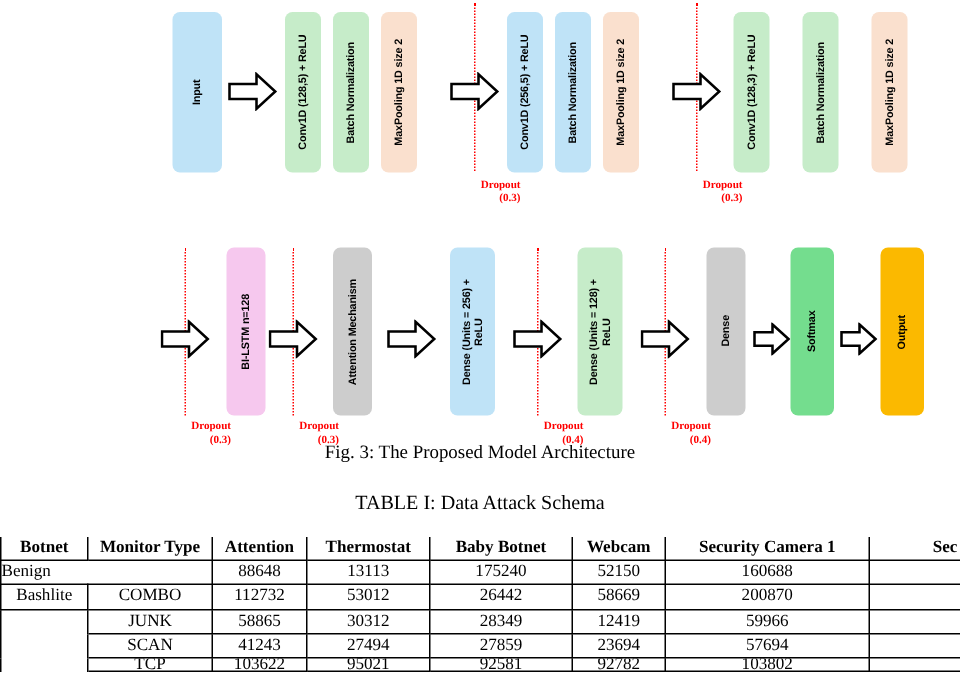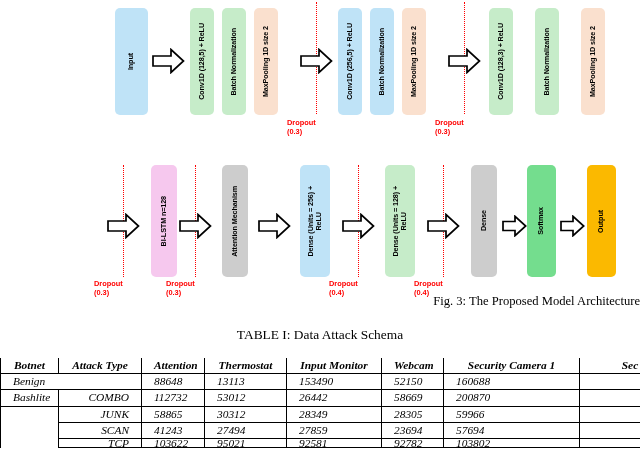--- a/index.html
+++ b/index.html
@@ -42,73 +42,72 @@
   }
 
   
   .dropout{
     position:absolute;
     width:0;
     border-left:1.6px dotted #ff0000;
   }
   .dropout-lbl{
     position:absolute;
-    font-family:Liberation Sans, sans-serif;
+    font-family:Liberation Serif, serif;
     font-weight:bold;
     font-size:7.4px;
     line-height:9px;
     color:#ff0000;
-    text-align:left;
+    text-align:right;
     width:60px;
     white-space:pre-line;
   }
 
   
   .arrow{position:absolute;}
 
   
   .caption{
     position:absolute;
     width:640px;
     text-align:center;
     font-family:"Liberation Serif", serif;
     color:#000;
   }
-  #fig-caption{top:294px;font-size:12.6px;text-align:right;}
+  #fig-caption{top:294px;font-size:12.6px;}
   #table-caption{top:327px;font-size:13.4px;}
 
   
   #schema-table{
     position:absolute;
     left:0;top:358px;
     width:680px;              
     border-collapse:collapse;
     font-family:"Liberation Serif", serif;
     font-size:11.4px;
     color:#000;
     table-layout:fixed;
   }
   #schema-table th,#schema-table td{
     border:0.9px solid #000;
-    padding:0 12px;
+    padding:0 0;
     height:15.2px;
     line-height:15.2px;
     box-sizing:border-box;
     overflow:hidden;
     white-space:nowrap;
-    font-style:italic;
   }
   #schema-table thead th{
     font-weight:bold;
     text-align:center;
     border-top:none;
     border-bottom-width:1.4px;
   }
-  #schema-table td.num{text-align:left;}
-  #schema-table td.lbl{text-align:right;margin-left:31px;}
+  #schema-table td.num{text-align:center;}
+  #schema-table td.lbl{text-align:center;margin-left:31px;}
   #schema-table td.ctr{text-align:left;}
   .col-botnet{width:58px;}
   .col-attack{width:83px;}
   .col-door{width:63px;}
   .col-thermo{width:82px;}
   .col-baby{width:95px;}
   .col-web{width:62px;}
   .col-sec1{width:136px;}
   .col-sec2{width:101px;}
   .row-clip{height:8px !important;line-height:8px !important;}
@@ -269,56 +268,56 @@
       <col class="col-door">
     <col class="col-thermo">
       <col class="col-baby">
       <col class="col-web">
     <col class="col-sec1">
       <col class="col-sec2">
   </colgroup>
   <thead>
     <tr>
       <th>Botnet</th>
-      <th>Attack Type</th>
+      <th>Monitor Type</th>
       <th>Attention</th>
       <th>Thermostat</th>
-      <th>Input Monitor</th>
+      <th>Baby Botnet</th>
       <th>Webcam</th>
       <th>Security Camera 1</th>
       <th>Sec</th>
     </tr>
   </thead>
   <tbody>
     <tr>
       <td class="ctr" colspan="2">Benign</td>
       <td class="num">88648</td>
       <td class="num">13113</td>
-      <td class="num">153490</td>
+      <td class="num">175240</td>
       <td class="num">52150</td>
       <td class="num">160688</td>
       <td class="num"></td>
     </tr>
     <tr>
       <td class="lbl">Bashlite</td>
       <td class="lbl">COMBO</td>
       <td class="num">112732</td>
       <td class="num">53012</td>
       <td class="num">26442</td>
       <td class="num">58669</td>
       <td class="num">200870</td>
       <td class="num"></td>
     </tr>
     <tr>
       <td class="lbl" style="border-top:none;border-bottom:none;"></td>
       <td class="lbl">JUNK</td>
       <td class="num">58865</td>
       <td class="num">30312</td>
       <td class="num">28349</td>
-      <td class="num">28305</td>
+      <td class="num">12419</td>
       <td class="num">59966</td>
       <td class="num"></td>
     </tr>
     <tr>
       <td class="lbl" style="border-top:none;border-bottom:none;"></td>
       <td class="lbl">SCAN</td>
       <td class="num">41243</td>
       <td class="num">27494</td>
       <td class="num">27859</td>
       <td class="num">23694</td>

